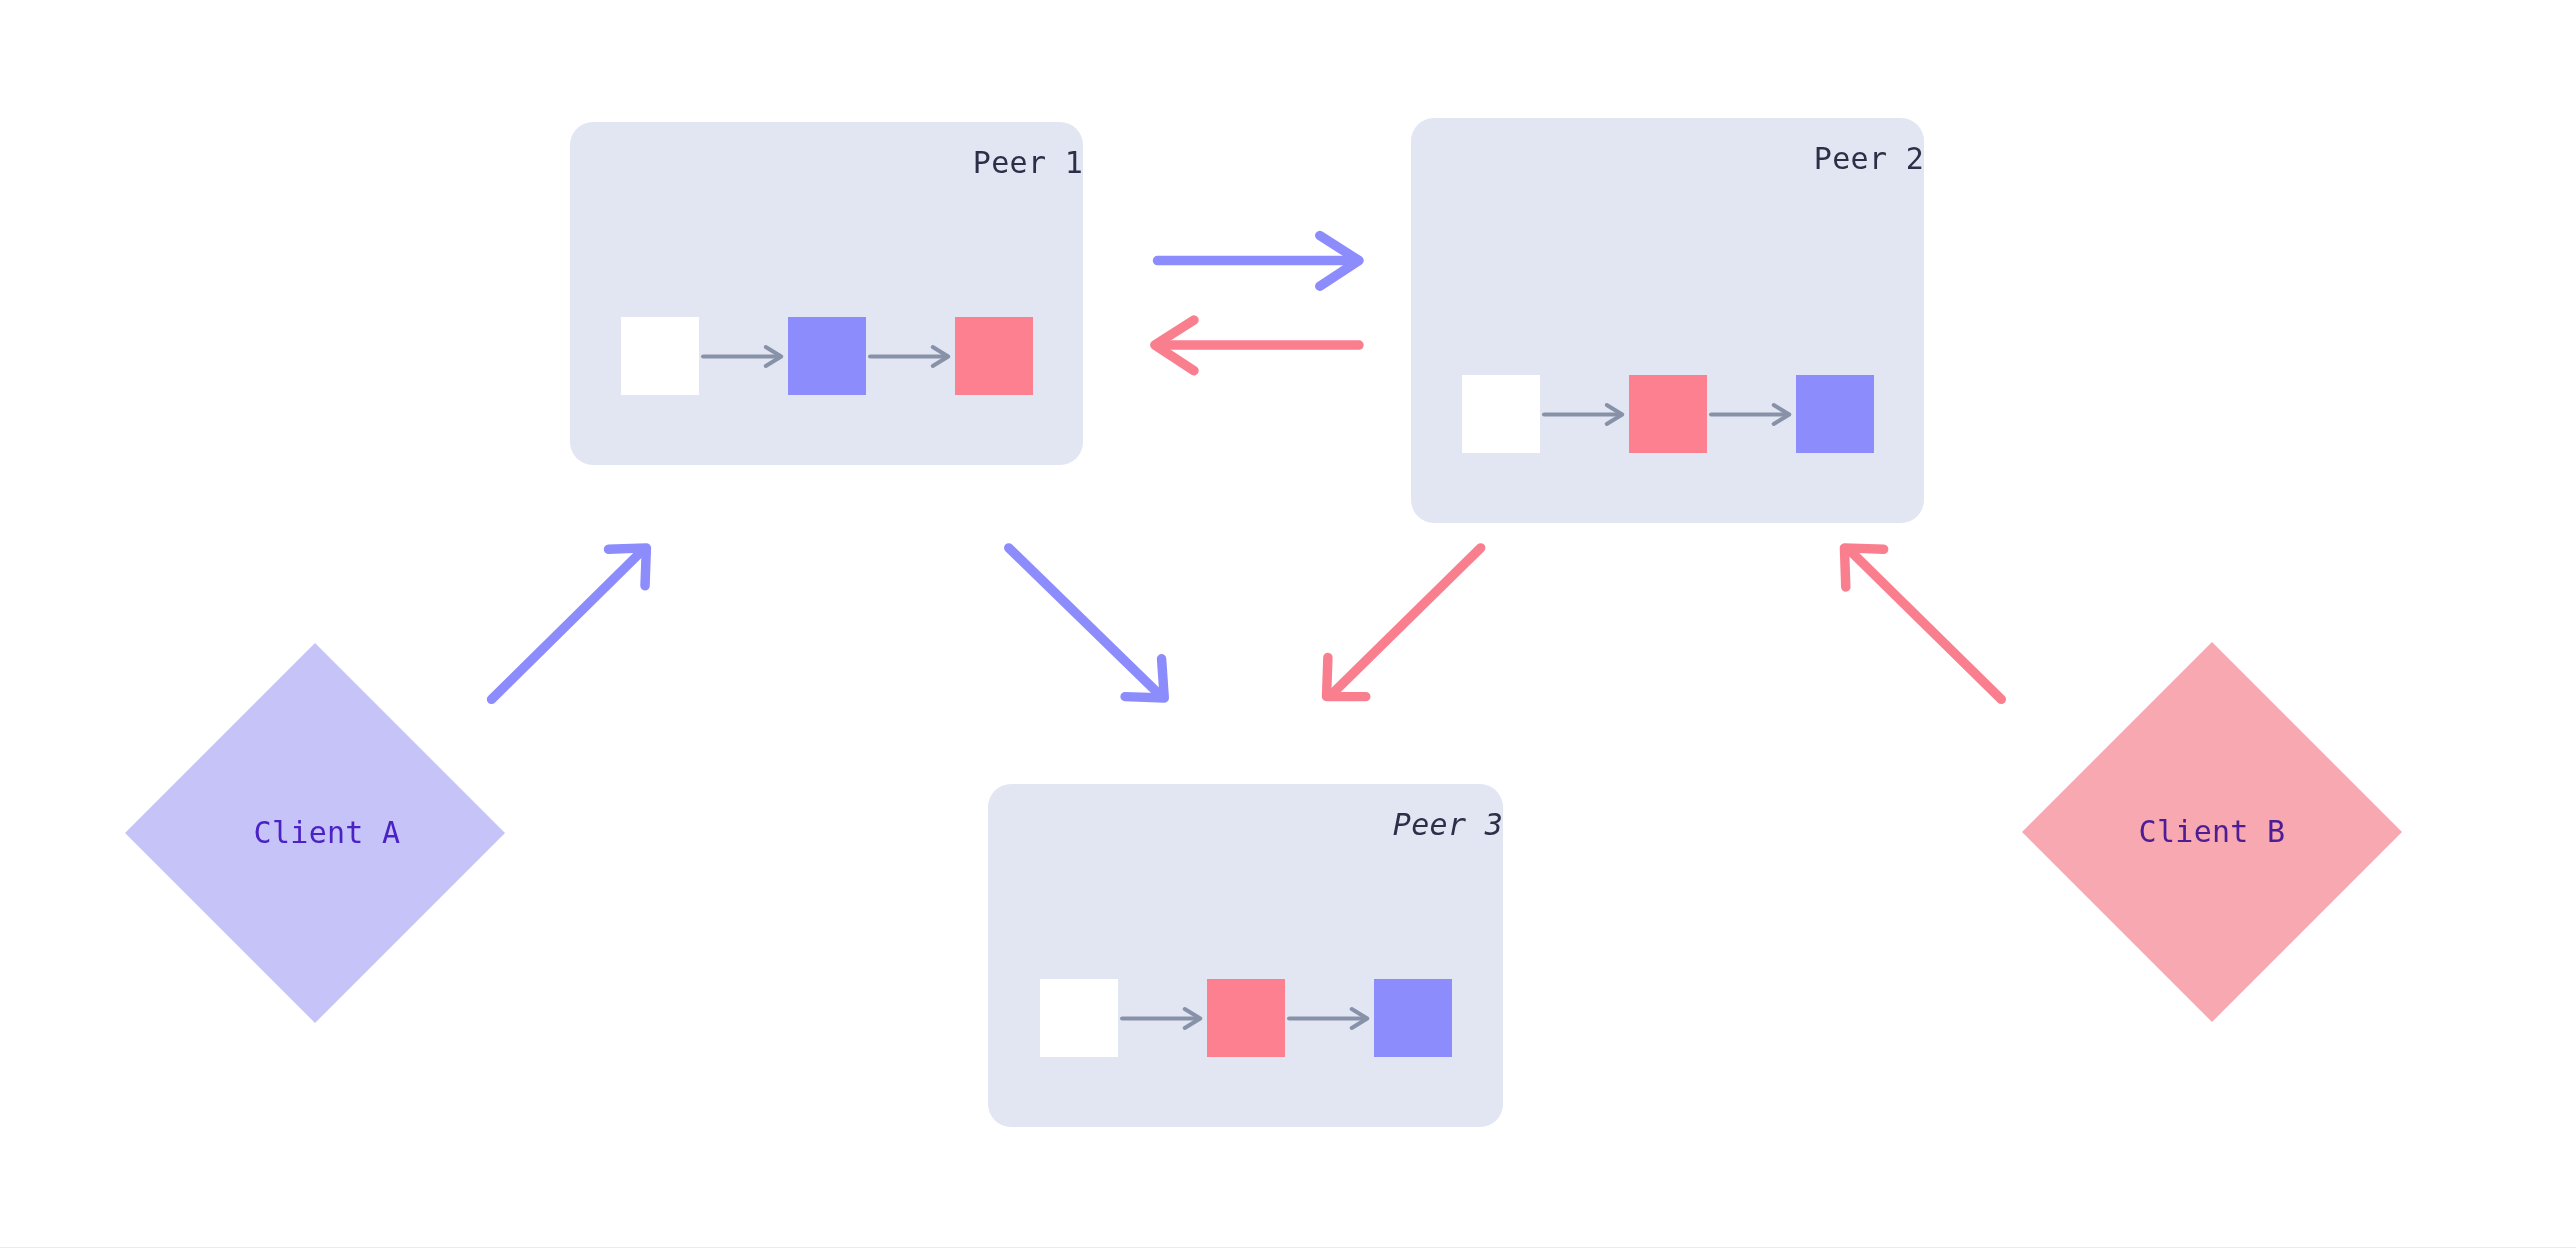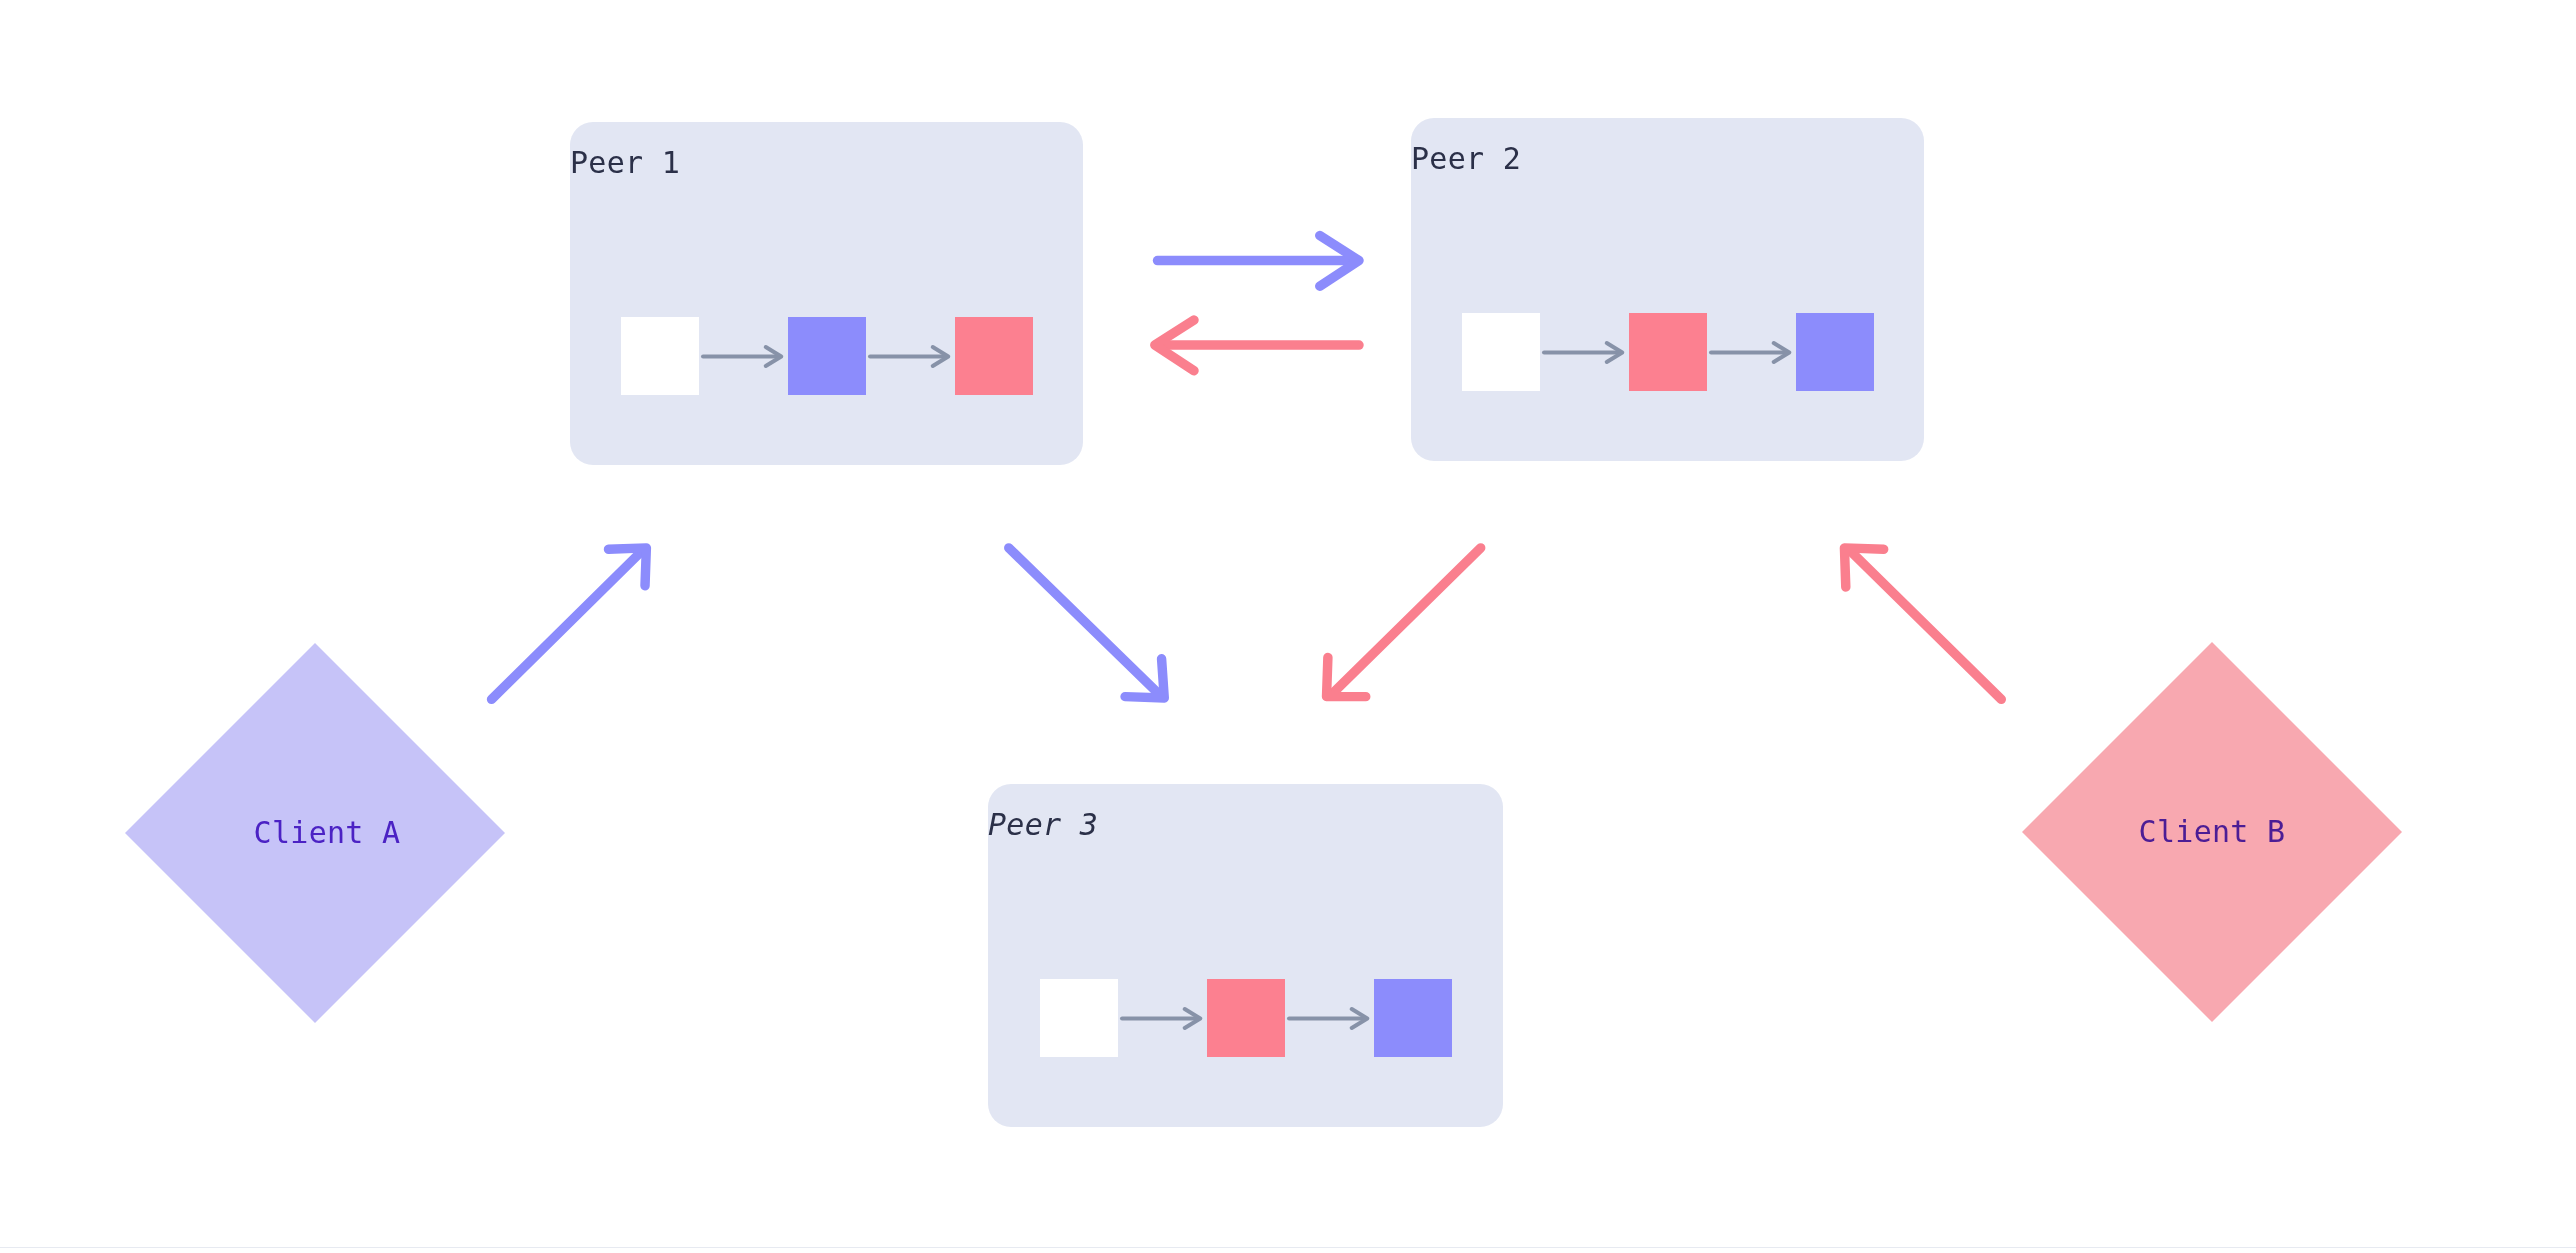--- a/index.html
+++ b/index.html
@@ -35,21 +35,21 @@
     position: absolute;
     background: #e2e6f3;
     border-radius: 23px;
     box-sizing: border-box;
   }
   .peer-title {
     position: absolute;
     left: 0;
     right: 0;
     top: 21.6px;
-    text-align: left;
+    text-align: right;
     font-size: 30px;
     line-height: 38px;
     color: #2b3048;
     letter-spacing: 0.3px;
     white-space: nowrap;
   }
   .chain {
     position: absolute;
     left: 0;
     right: 0;
@@ -154,21 +154,21 @@
       </svg>
       <div class="chain-block purple"></div>
       <svg class="chain-arrow" viewBox="0 0 132 40">
         <path d="M 6 20 L 118 20" stroke="#8792a8" stroke-width="6" fill="none" stroke-linecap="round"></path>
         <path d="M 99 6 L 122 20 L 99 34" stroke="#8792a8" stroke-width="6" fill="none" stroke-linecap="round" stroke-linejoin="round"></path>
       </svg>
       <div class="chain-block red"></div>
     </div>
   </div>
 
-  <div class="peer-node" style="left:1411px; top:118px; width:513px; height:343px;">
+  <div class="peer-node" style="left:1411px; top:118px; width:513px; height:405px;">
     <div class="peer-title">Peer 2</div>
     <div class="chain">
       <div class="chain-block white"></div>
       <svg class="chain-arrow" viewBox="0 0 132 40">
         <path d="M 6 20 L 118 20" stroke="#8792a8" stroke-width="6" fill="none" stroke-linecap="round"></path>
         <path d="M 99 6 L 122 20 L 99 34" stroke="#8792a8" stroke-width="6" fill="none" stroke-linecap="round" stroke-linejoin="round"></path>
       </svg>
       <div class="chain-block red"></div>
       <svg class="chain-arrow" viewBox="0 0 132 40">
         <path d="M 6 20 L 118 20" stroke="#8792a8" stroke-width="6" fill="none" stroke-linecap="round"></path>

